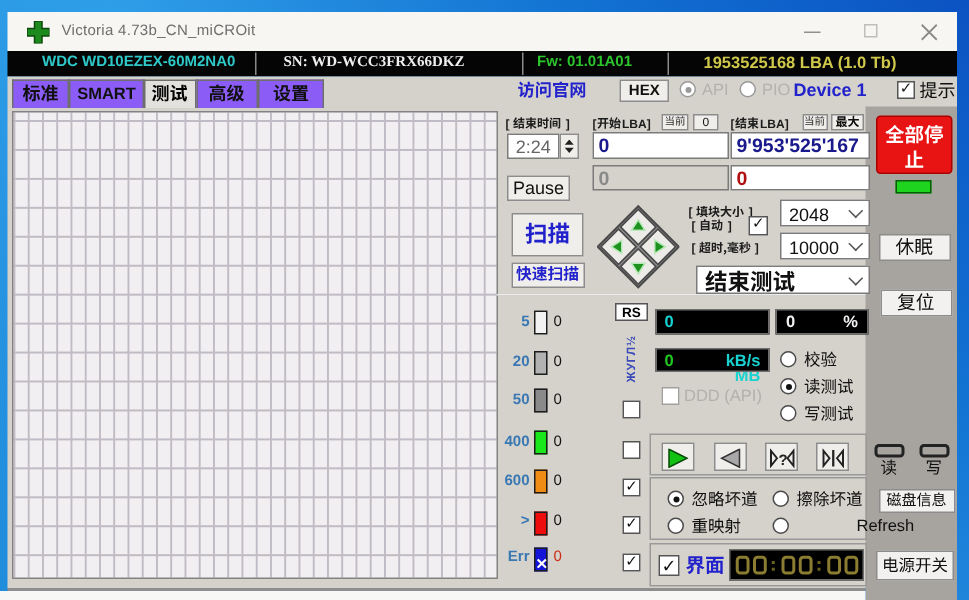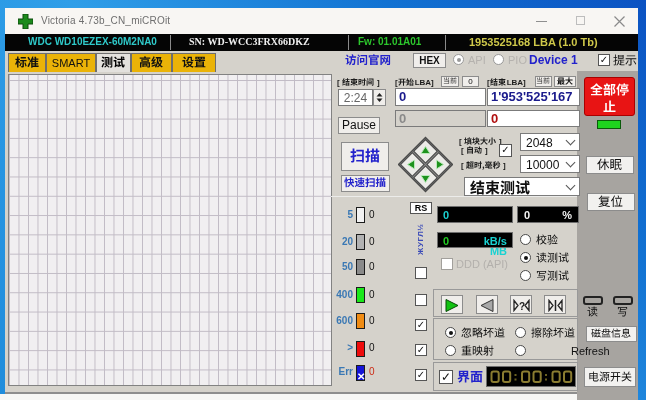--- a/index.html
+++ b/index.html
@@ -11,22 +11,22 @@
 
 #titlebar { left:5px; top:8px; width:633px; height:26px; background:#f8f6f3; }
 #title { position:absolute; left:36px; top:7px; font-size:10px; color:#6e6e6e; letter-spacing:0.2px; }
 
 #infobar { left:5px; top:34px; width:633px; height:17px; background:#050505; font-size:10px; font-weight:bold; }
 #infobar span { position:absolute; top:2px; white-space:nowrap; }
 .sep { position:absolute; top:1px; width:1px; height:15px; background:#8a8a8a; }
 
 #main { left:5px; top:51px; width:633px; height:341px; background:#d5d2cb; }
 
-.tab { position:absolute; top:2px; height:19px; border:1px solid #6e6e6e; background:#eab308;
-  font-size:11px; font-weight:normal; color:#111; border-bottom:none; display:flex; align-items:center; justify-content:center;}
+.tab { position:absolute; top:2px; height:19px; border:1px solid #6e6e6e; background:#8b5cf6;
+  font-size:11px; font-weight:bold; color:#111; border-bottom:none; display:flex; align-items:center; justify-content:center;}
 .tab.active { background:#e3e1dd; font-weight:bold; }
 
 #grid { left:3px; top:23px; width:324px; height:312px; border:1px solid #828282;
   background-color:#f1eff1;
   background-image:
    linear-gradient(to right, #c1bbc5 1px, transparent 1px),
    linear-gradient(to bottom, #c1bbc5 1px, transparent 1px);
   background-size: 9.5px 100%, 100% 19.3px;
   background-position: 9.5px 0, 0 5px;
 }
@@ -146,21 +146,21 @@
         </svg>
       </div>
 
     <div class="inp" style="left:333px;top:38px;width:35px;height:17px;color:#666;font-weight:normal;font-size:12px;text-align:center;padding:1px 0;">2:24</div>
     <div class="btn" style="left:368px;top:38px;width:13px;height:17px;"></div>
     <svg style="position:absolute;left:371px;top:42px;" width="7" height="9" viewBox="0 0 7 9">
       <path d="M3.5 0L6.5 3.5H0.5z" fill="#222"></path>
         <path d="M3.5 9L0.5 5.5h6z" fill="#222"></path>
     </svg>
     <div class="inp" style="left:390px;top:37px;width:91px;height:18px;color:#1a1a8c;">0</div>
-    <div class="inp" style="left:482px;top:37px;width:93px;height:18px;color:#1a1a8c;">1'953'525'167</div>
+    <div class="inp" style="left:482px;top:37px;width:93px;height:18px;color:#1a1a8c;">9'953'525'167</div>
 
     <div class="inp" style="left:390px;top:59px;width:91px;height:17px;background:#d5d2cb;color:#8a8a8a;">0</div>
     <div class="inp" style="left:482px;top:59px;width:93px;height:17px;color:#b01010;">0</div>
 
     <div class="btn" style="left:333px;top:66px;width:42px;height:17px;font-size:12px;line-height:15px;">Pause</div>
     <div class="btn" style="left:336px;top:91px;width:48px;height:29px;font-size:14px;font-weight:bold;color:#2222cc;line-height:27px;">
         <svg width="31" height="18" viewBox="0 0 31 18" style="overflow:visible;vertical-align:-4.8px">
           <path d="M2.6 0.5V3.2H0.6V4.9H2.6V7.6L0.4 8.0L0.9 9.8L2.6 9.3V12.6C2.6 12.8 2.5 12.9 2.3 12.9C2.1 12.9 1.5 12.9 0.9 12.9C1.1 13.3 1.3 14.1 1.4 14.5C2.5 14.5 3.2 14.5 3.7 14.2C4.2 13.9 4.4 13.5 4.4 12.6V8.9L6.3 8.4L6.1 6.7L4.4 7.2V4.9H6.1V3.2H4.4V0.5ZM6.3 1.8V3.5H12.1V6.5H6.7V8.3H12.1V11.9H6.2V13.6H12.1V14.4H13.8V1.8Z M25.9 0.4V2.4H23.9V0.4H22.1V2.4H20.4V4.0H22.1V5.7H23.9V4.0H25.9V5.7H27.6V4.0H29.4V2.4H27.6V0.4ZM22.5 10.7H24.0V12.2H22.5ZM22.5 9.2V7.8H24.0V9.2ZM27.2 10.7V12.2H25.6V10.7ZM27.2 9.2H25.6V7.8H27.2ZM20.9 6.2V14.5H22.5V13.7H27.2V14.4H28.9V6.2ZM17.1 0.5V3.3H15.6V4.9H17.1V7.6L15.3 8.1L15.7 9.8L17.1 9.4V12.4C17.1 12.6 17.0 12.7 16.9 12.7C16.7 12.7 16.2 12.7 15.6 12.7C15.8 13.2 16.0 13.9 16.1 14.3C17.0 14.3 17.7 14.3 18.1 14.0C18.6 13.7 18.8 13.3 18.8 12.4V8.9L20.3 8.5L20.1 6.9L18.8 7.2V4.9H20.1V3.3H18.8V0.5Z" fill="#2222cc"></path>
         </svg>
       </div>

